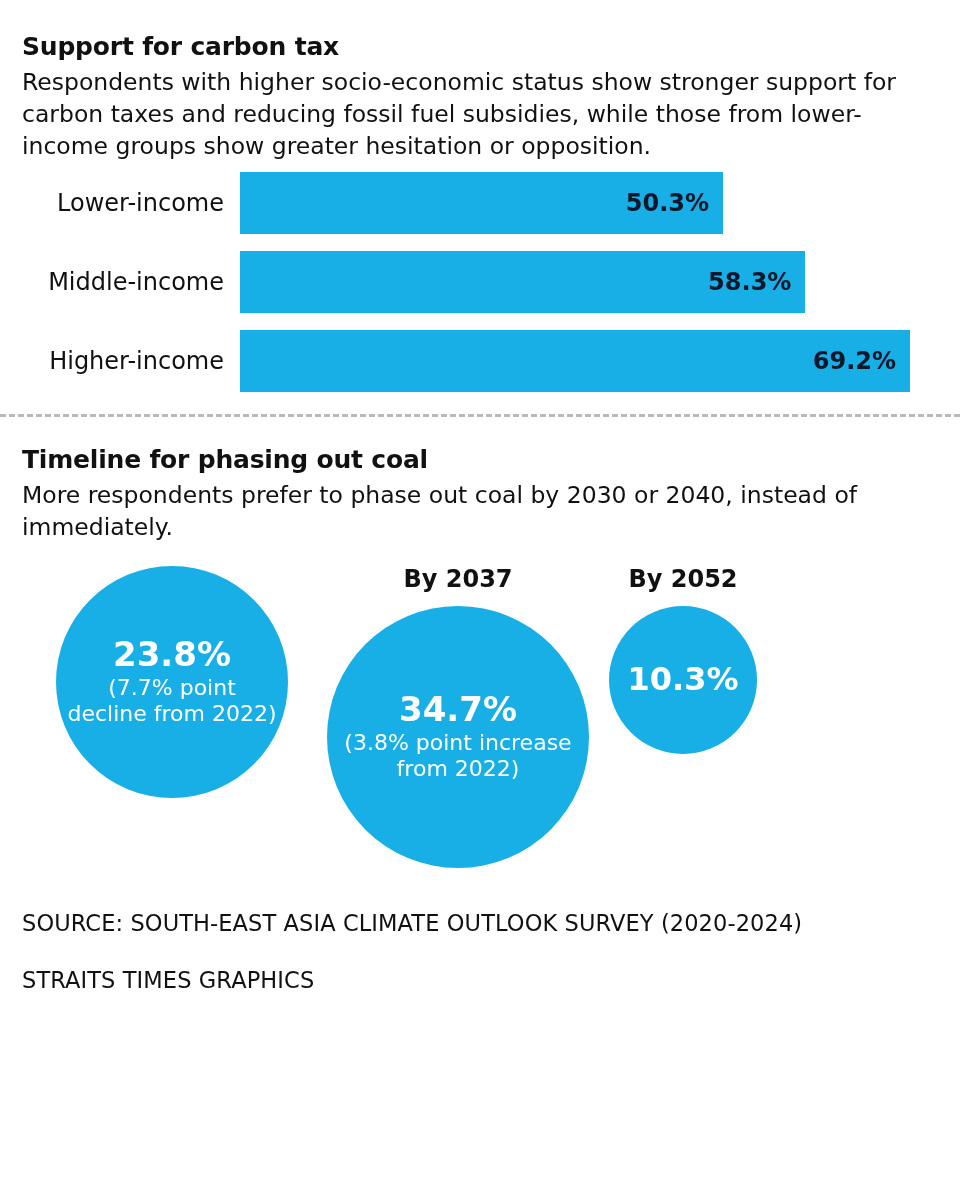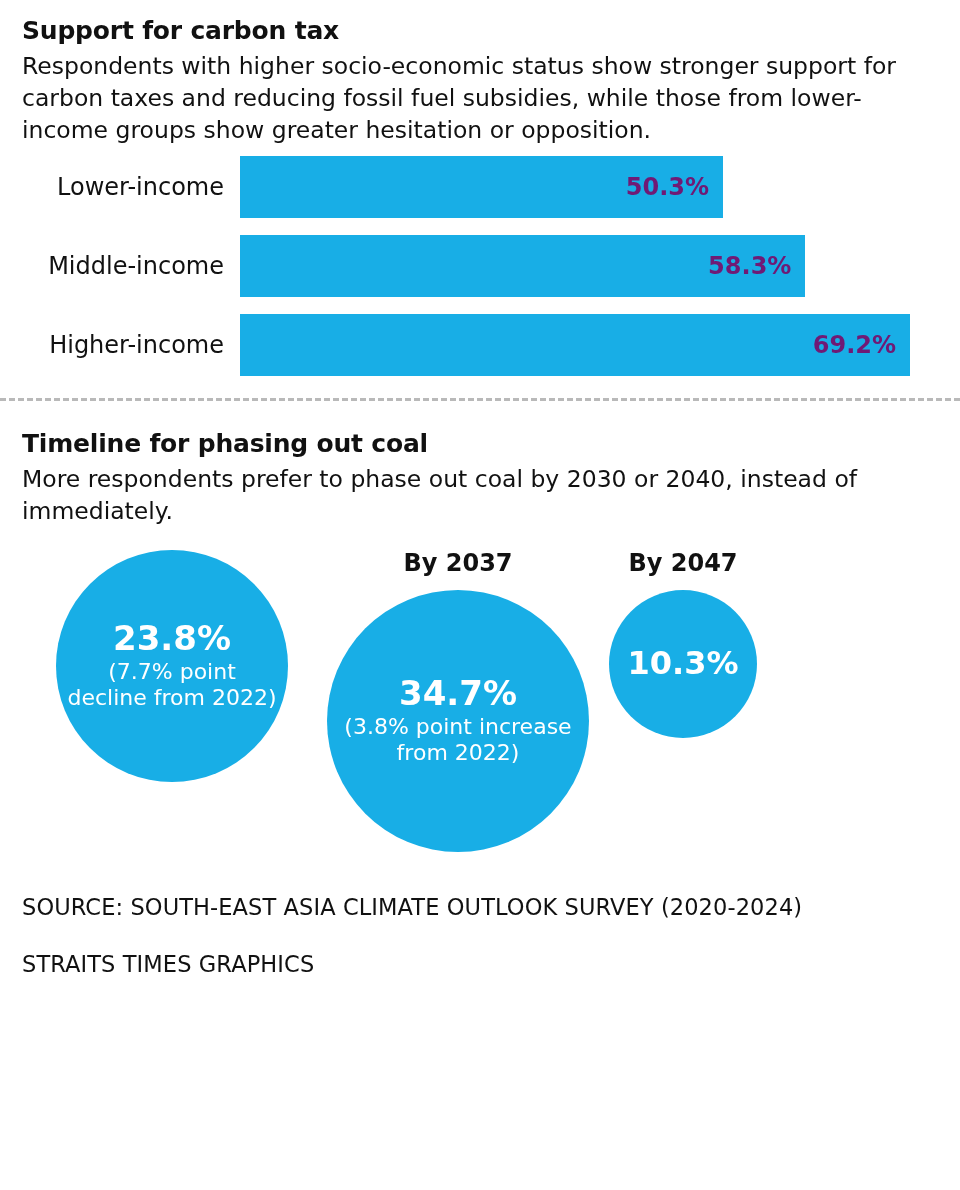--- a/index.html
+++ b/index.html
@@ -22,21 +22,21 @@
     padding: 0 22px;
     position: relative;
   }
 
   
   .sec-title {
     font-size: 25px;
     font-weight: bold;
     letter-spacing: -0.2px;
     margin: 0;
-    padding-top: 16px;
+    padding-top: 32px;
     line-height: 1.2;
   }
   .sec-sub {
     font-size: 23.5px;
     line-height: 1.36;
     margin: 5px 0 0 0;
     max-width: 880px;
     color: #111111;
   }
 
@@ -67,21 +67,21 @@
   .bar-fill {
     height: 62px;
     background: #18aee6;
     display: flex;
     align-items: center;
     justify-content: flex-end;
     box-sizing: border-box;
     padding-right: 14px;
   }
   .bar-value {
-    color: #701a75;
+    color: #0f172a;
     font-size: 24px;
     font-weight: bold;
   }
 
   
   .divider {
     border: none;
     border-top: 3px dashed #b9b9b9;
     margin: 22px -22px 0 -22px;
   }
@@ -226,21 +226,21 @@
         <div class="circle-wrap">
           <div class="circle c1">
             <div class="circle-pct">34.7%</div>
             <div class="circle-note">(3.8% point increase from 2022)</div>
           </div>
         </div>
       </div>
 
 
       <div class="circle-col col-3">
-        <div class="col-head">By 2047</div>
+        <div class="col-head">By 2052</div>
         <div class="circle-wrap">
           <div class="circle c3">
             <div class="circle-pct">10.3%</div>
           </div>
         </div>
       </div>
 
     </div>
   </section>
 

